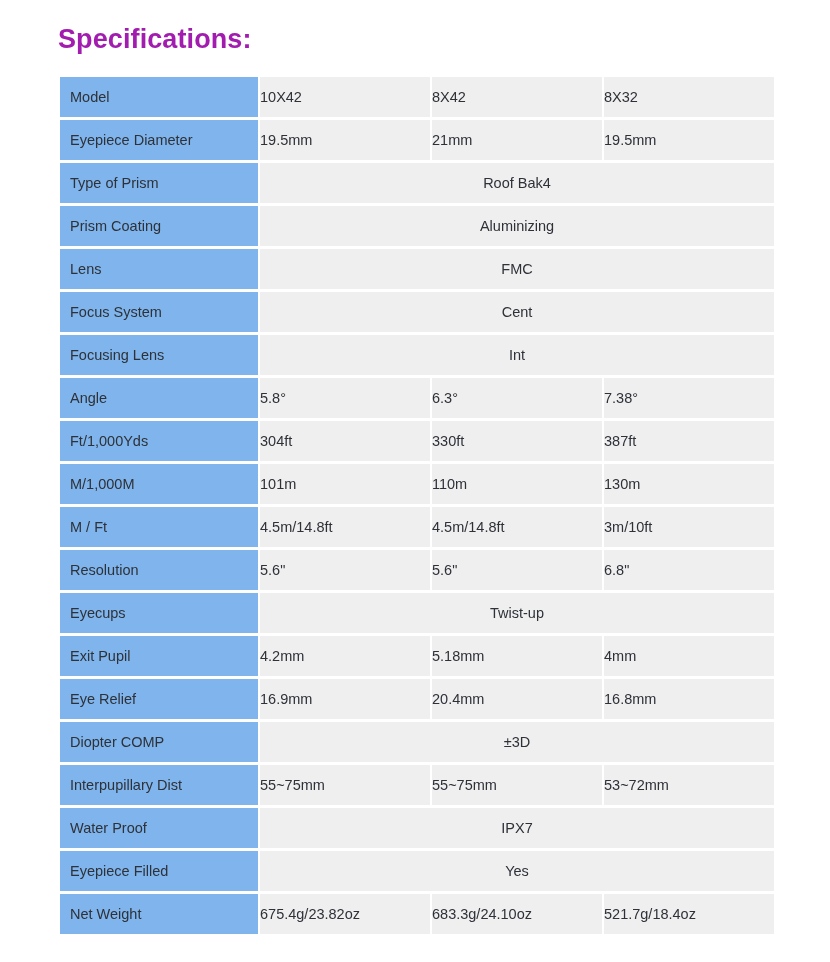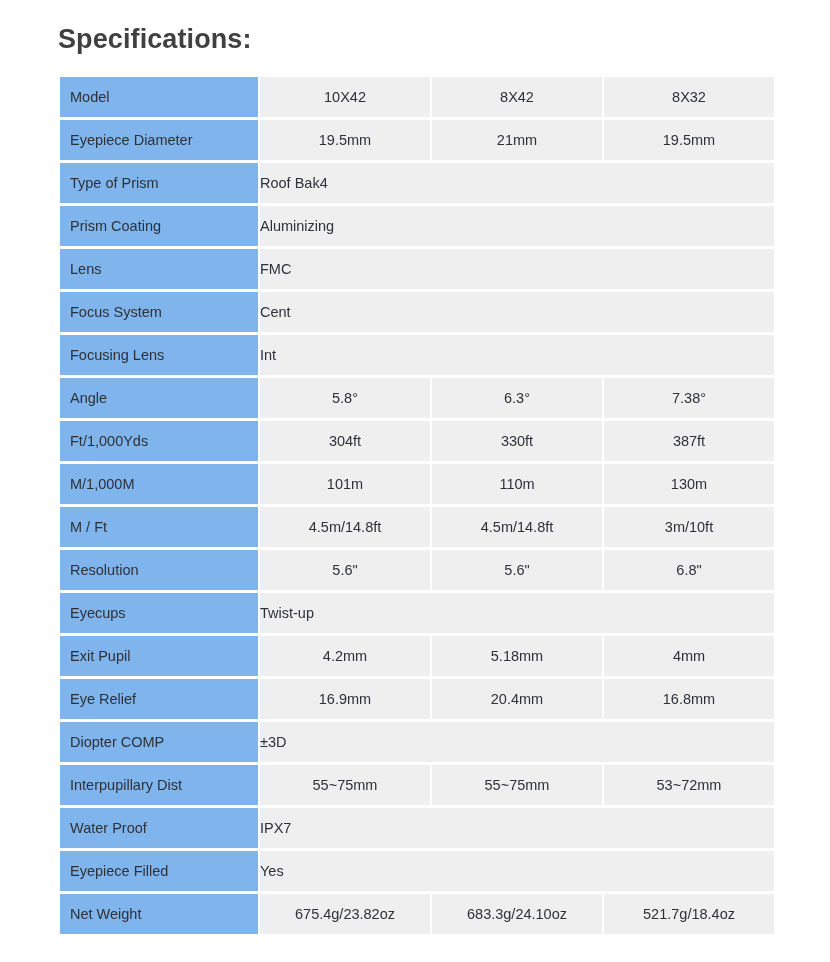--- a/index.html
+++ b/index.html
@@ -24,21 +24,21 @@
     overflow: hidden;
   }
 
   
   #spec-title {
     position: absolute;
     left: 58px;
     top: 26px;
     font-size: 27px;
     font-weight: bold;
-    color: #404040;
+    color: #a21caf;
     letter-spacing: 0.1px;
     line-height: 1;
   }
 
   
   #spec-table {
     position: absolute;
     left: 58px;
     top: 74px;
     width: 714px;
@@ -65,26 +65,25 @@
     background: #7fb5ec;
     color: #22303f;
     padding-left: 10px;
     text-align: left;
     font-size: 14.5px;
   }
 
   
   td.value-cell {
     background: #efefef;
-    text-align: center;
     color: #2e3138;
   }
 
   
-  td.value-cell.merged { text-align: left; }
+  td.value-cell.merged { text-align: center; }
 
   .col-w { width: 170px; }
 </style>
 </head>
 <body>
 
 <div id="page">
 
   <div id="spec-title">Specifications:</div>
 

